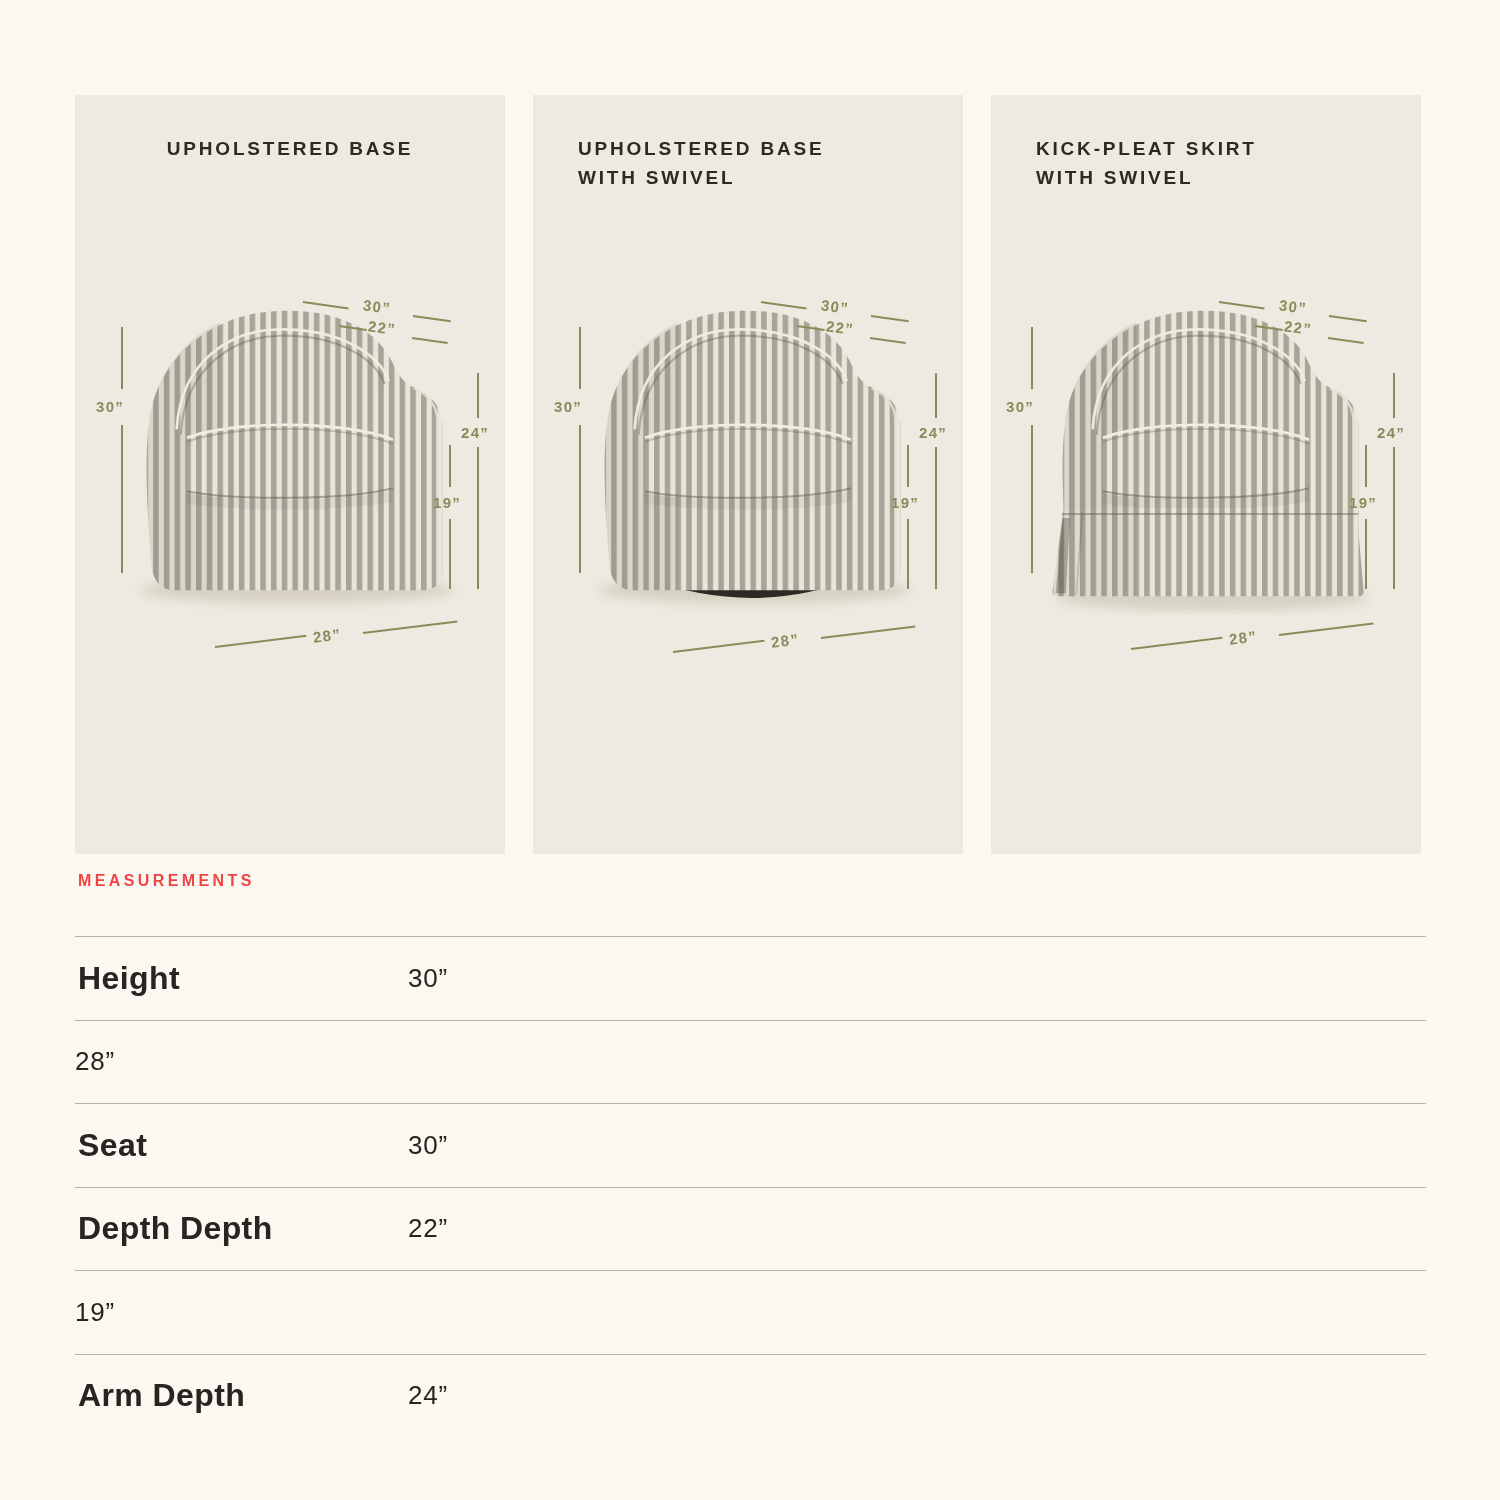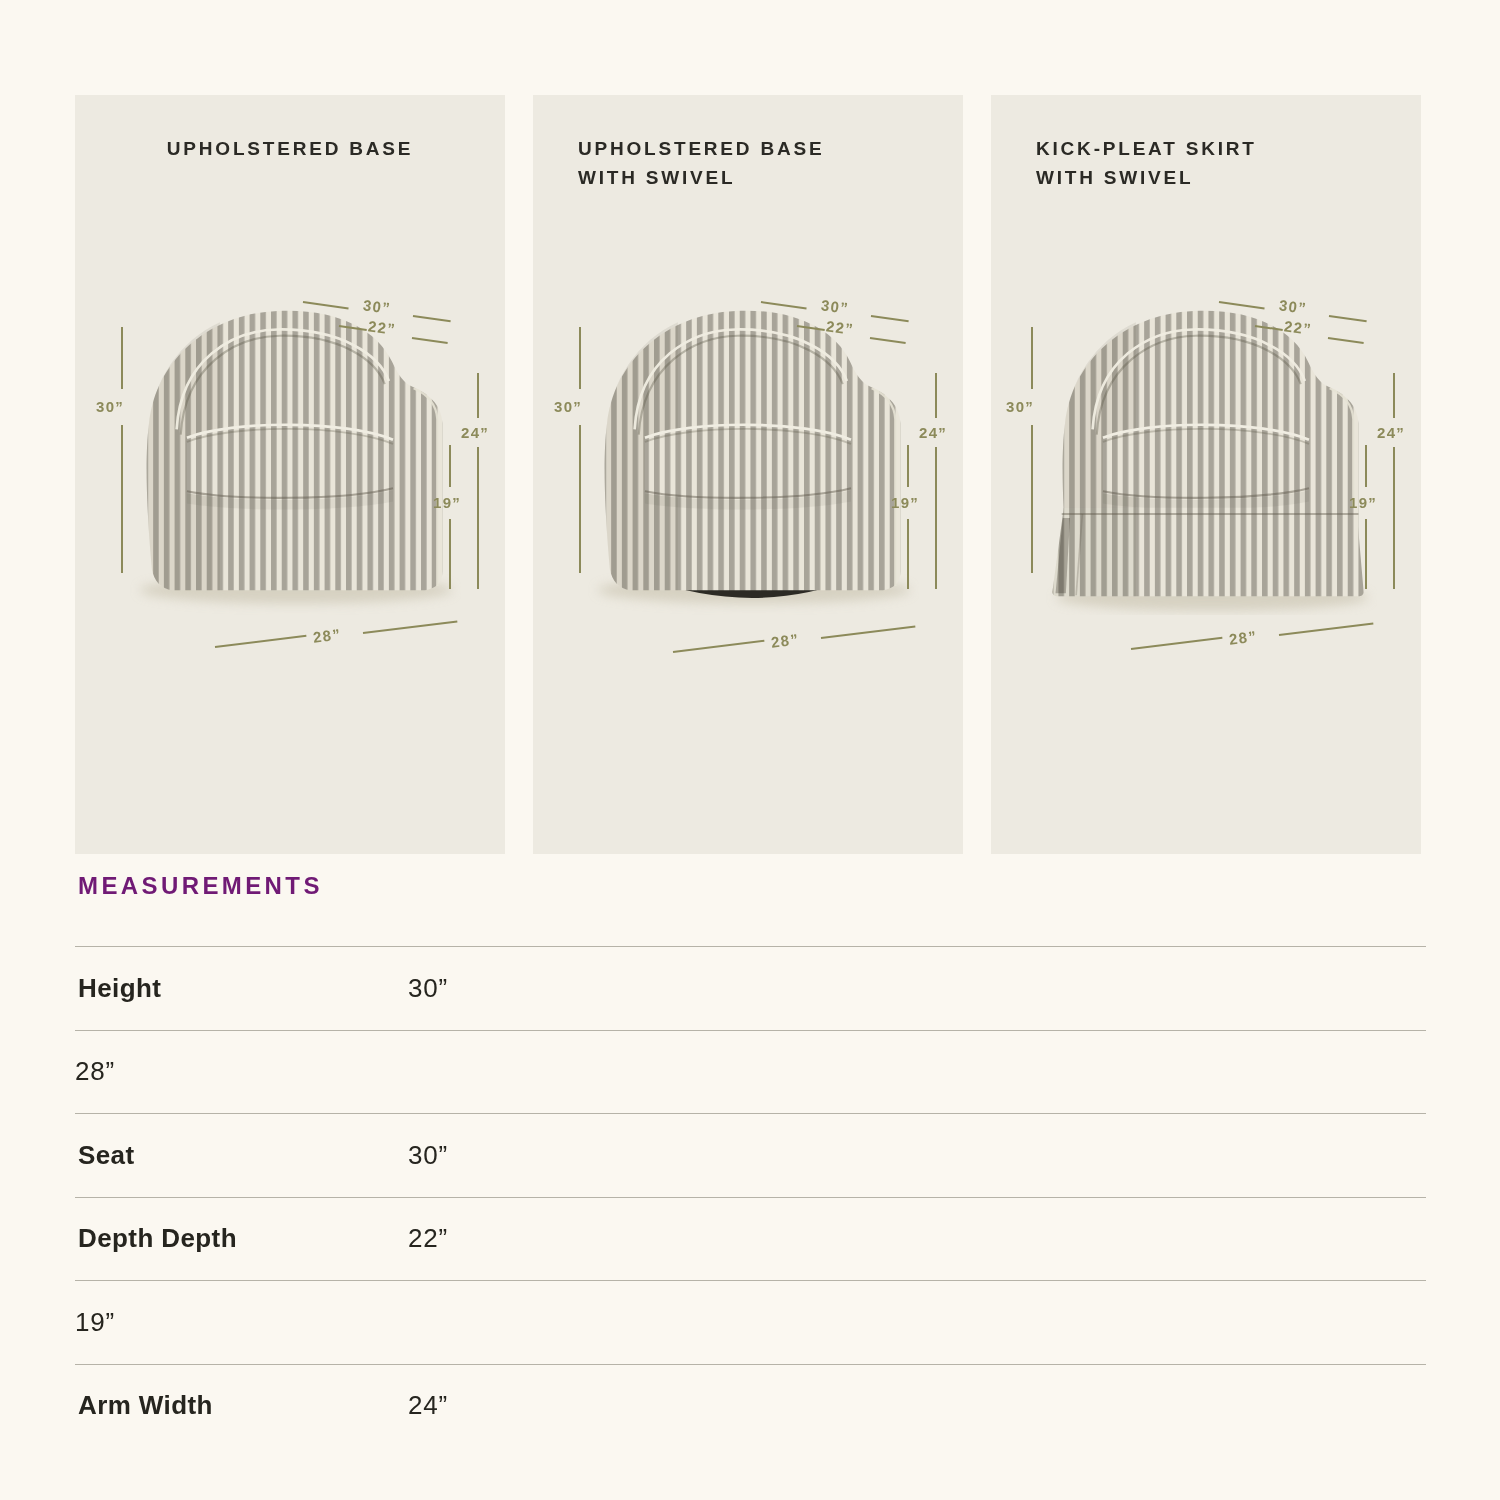--- a/index.html
+++ b/index.html
@@ -19,25 +19,25 @@
 
   
   .dim-label{position:absolute;color:#8c8a5a;font-size:15px;font-weight:600;
     letter-spacing:1.3px;white-space:nowrap;}
   .dline{position:absolute;background:#8c8a5a;}
   .dline.h{height:1.6px;transform-origin:left center;}
   .dline.v{width:1.6px;}
 
   
   .measurements{position:absolute;left:75px;top:872px;width:1351px;}
-  .m-heading{margin:0 0 0 3px;font-size:24px;font-weight:600;letter-spacing:3.4px;
-    color:#701a75;text-transform:uppercase;}
+  .m-heading{margin:0 0 0 3px;font-size:16px;font-weight:600;letter-spacing:3.4px;
+    color:#ef4444;text-transform:uppercase;}
   .m-rows{margin-top:46px;}
   .mrow{height:82.5px;border-top:1px solid #b6b3a8;display:flex;align-items:center;}
-  .mlabel{width:330px;padding-left:3px;font-size:26px;font-weight:600;color:#26251f;letter-spacing:0.4px;}
+  .mlabel{width:330px;padding-left:3px;font-size:32px;font-weight:600;color:#26251f;letter-spacing:0.4px;}
   .mvalue{font-size:26px;font-weight:400;color:#26251f;letter-spacing:0.8px;}
 </style>
 </head>
 <body>
 
 <div id="canvas">
 
   <div class="panels">
 
     <section class="panel">
@@ -213,19 +213,19 @@
         <span class="mvalue">30”</span>
       </div>
       <div class="mrow">
         <span class="mlabel">Depth Depth</span>
         <span class="mvalue">22”</span>
       </div>
       <div class="mrow">
         <span class="mvalue">19”</span>
       </div>
       <div class="mrow">
-        <span class="mlabel">Arm Width</span>
+        <span class="mlabel">Arm Depth</span>
         <span class="mvalue">24”</span>
       </div>
     </div>
   </div>
 
 </div>
 
 </body></html>

